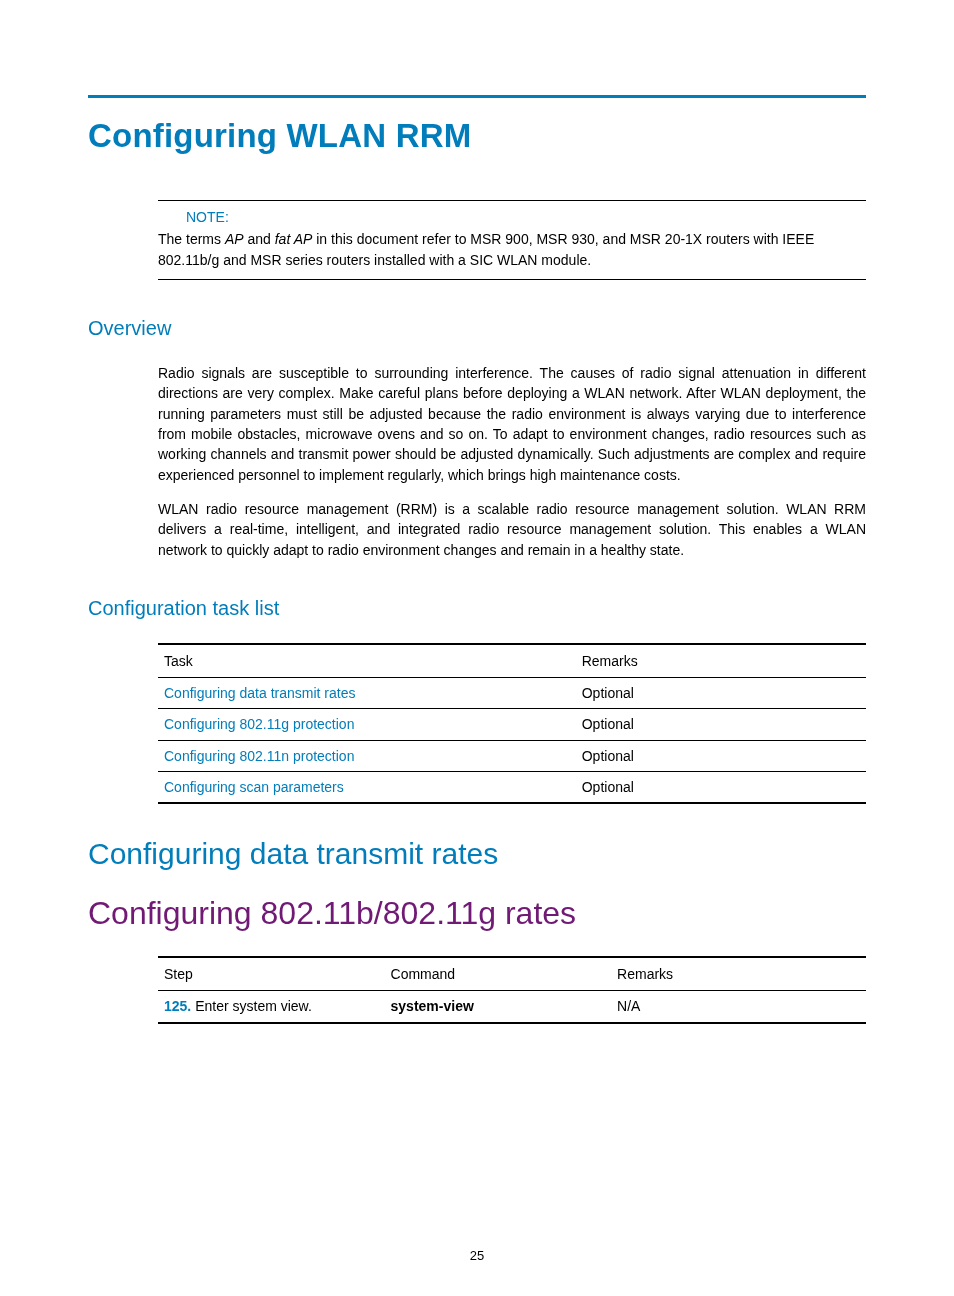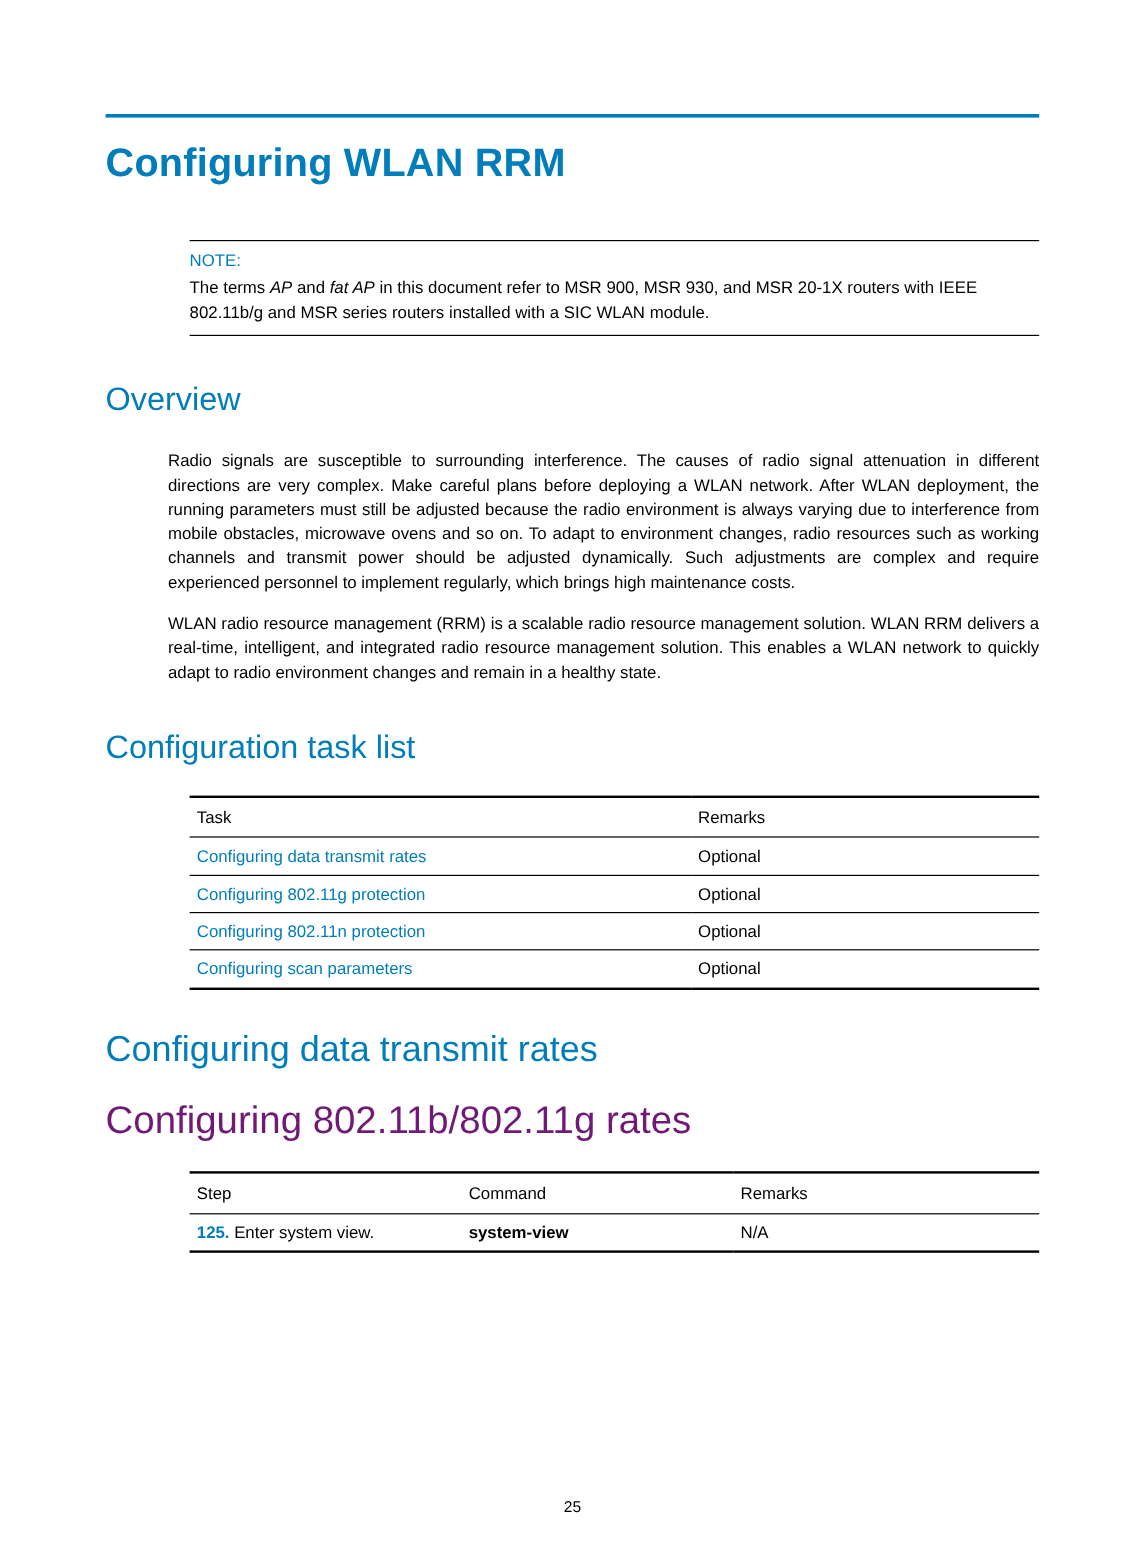--- a/index.html
+++ b/index.html
@@ -34,35 +34,36 @@
   .note-box {
     margin-left: 70px;
     border-top: 1px solid #000;
     border-bottom: 1px solid #000;
     padding: 6px 0 8px 0;
   }
   .note-label {
     color: #007dba;
     font-size: 14px;
     margin-bottom: 2px;
+    margin-left: 28px;
   }
   .note-text {
     font-size: 14px;
     line-height: 1.5;
   }
   .note-text .ital { font-style: italic; }
   h2.section {
     font-family: Arial, Helvetica, sans-serif;
     font-weight: normal;
     color: #007dba;
-    font-size: 27px;
+    font-size: 20px;
     margin: 34px 0 20px 0;
   }
   .body-para {
-    margin-left: 52px;
+    margin-left: 70px;
     font-size: 14px;
     text-align: justify;
     margin-bottom: 14px;
   }
   h2.section2 {
     font-family: Arial, Helvetica, sans-serif;
     font-weight: normal;
     color: #007dba;
     font-size: 30px;
     margin: 28px 0 14px 0;

